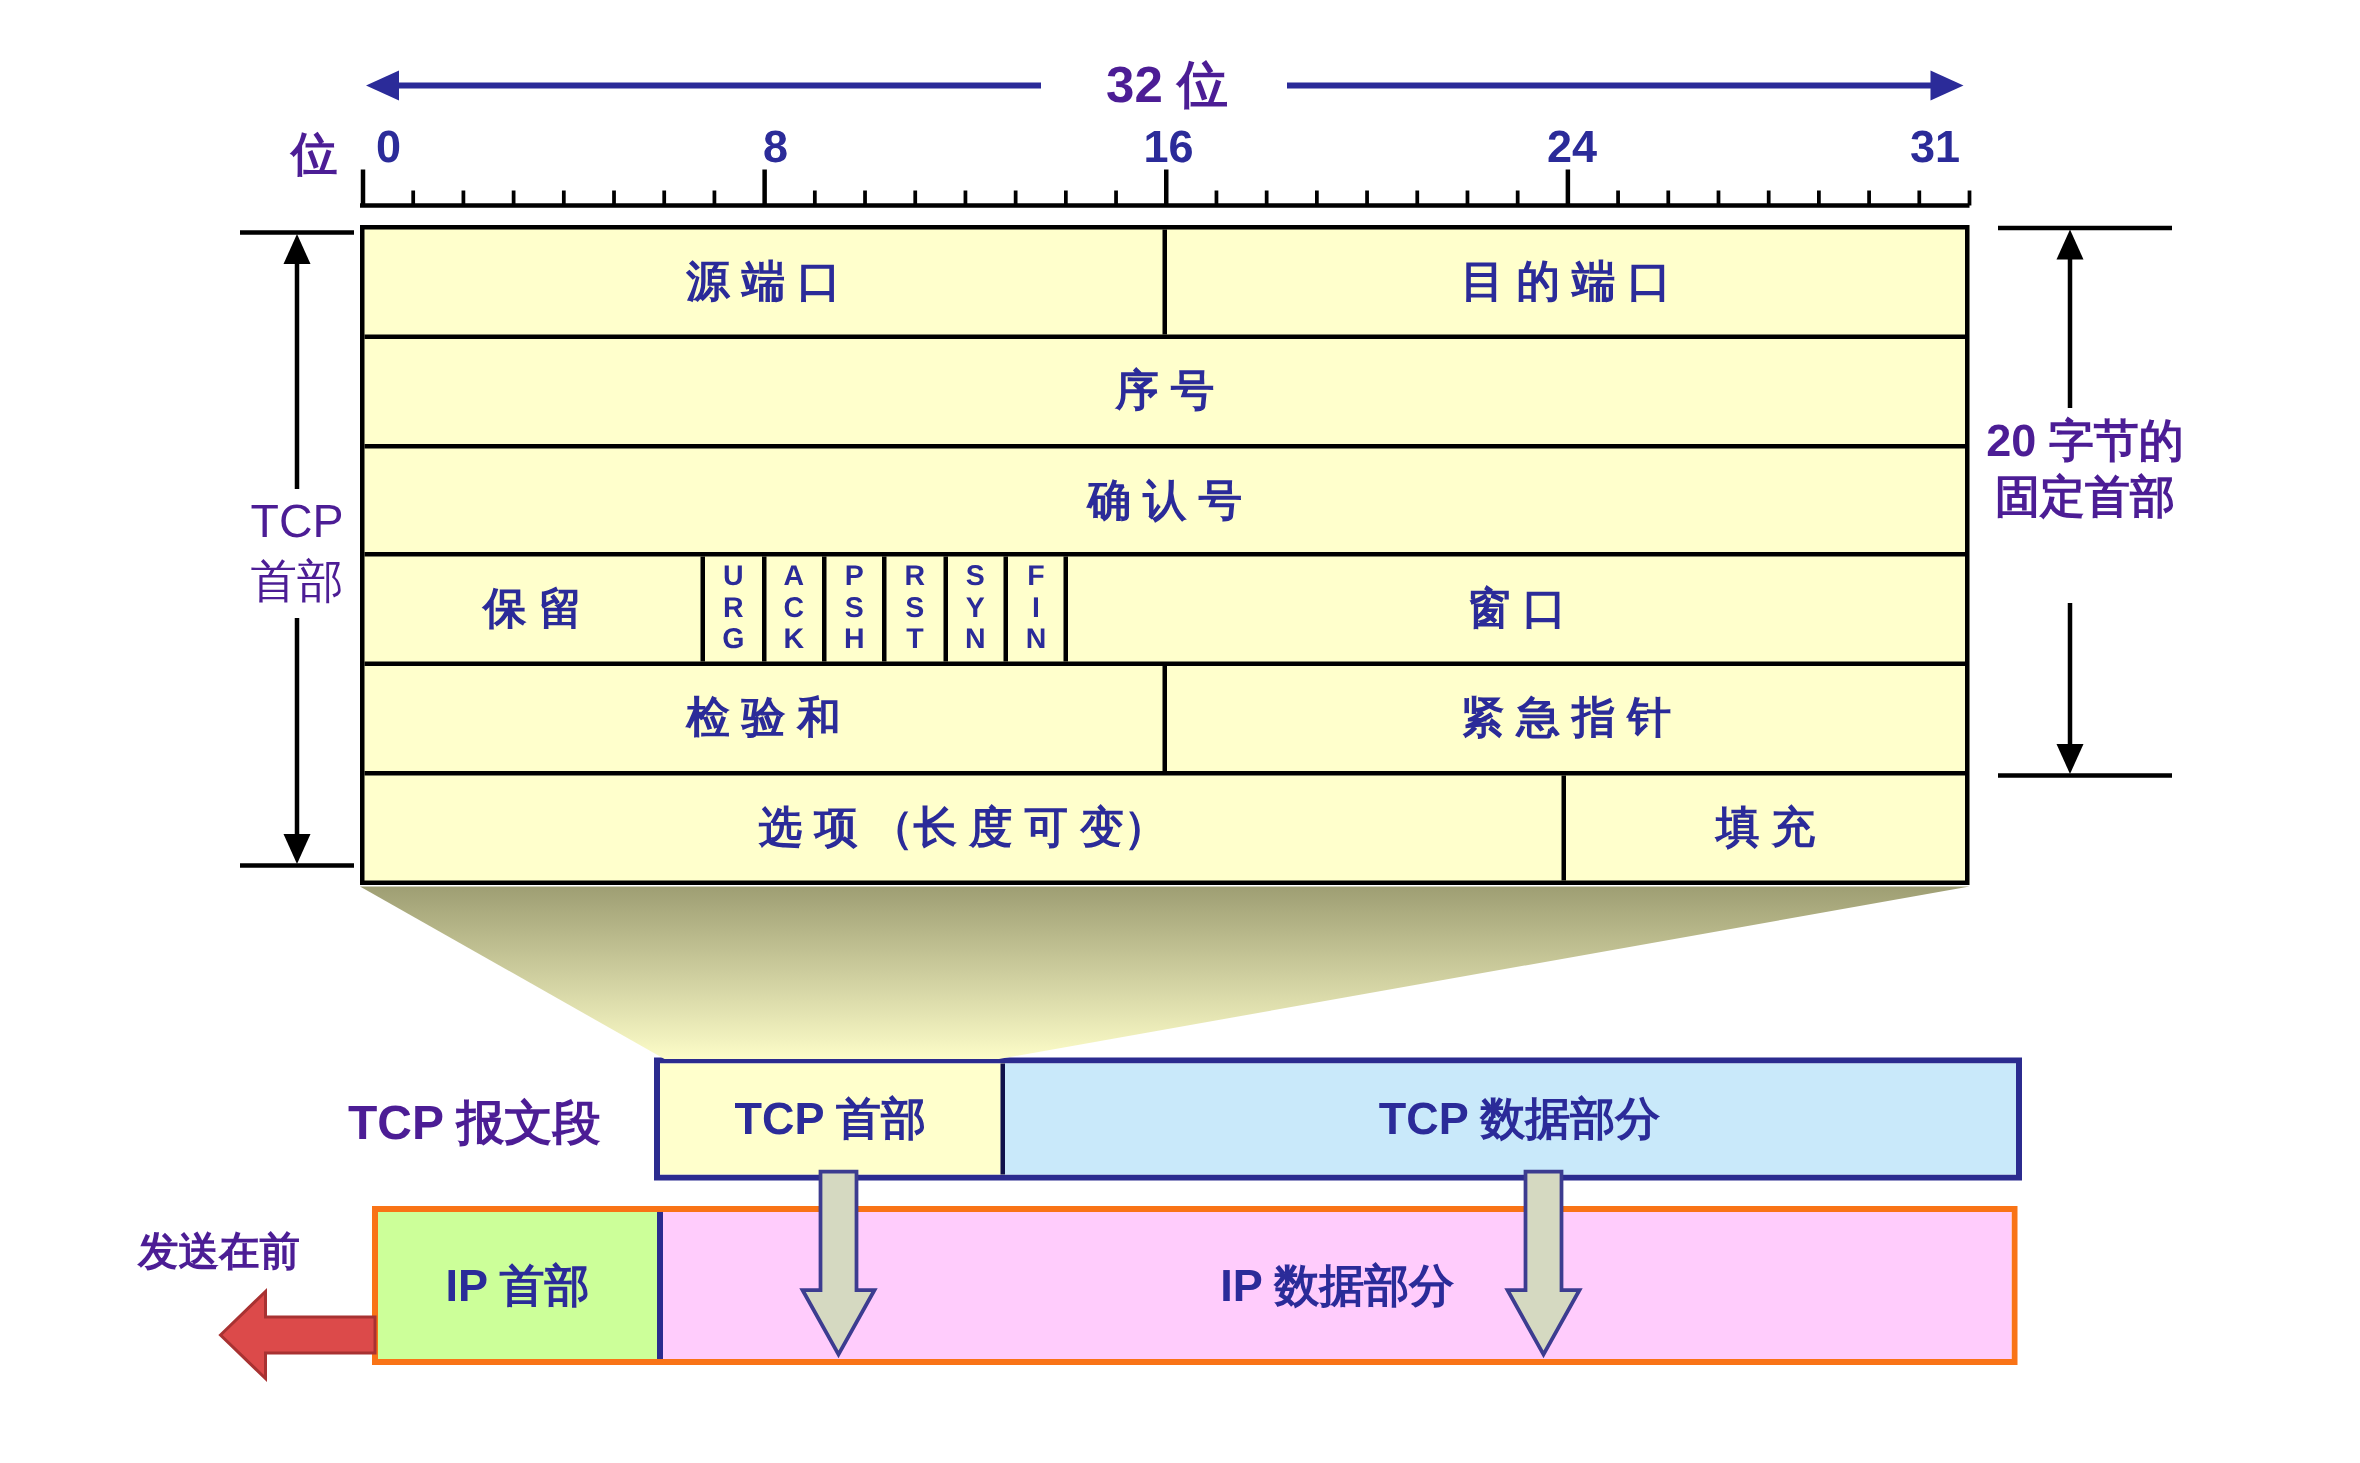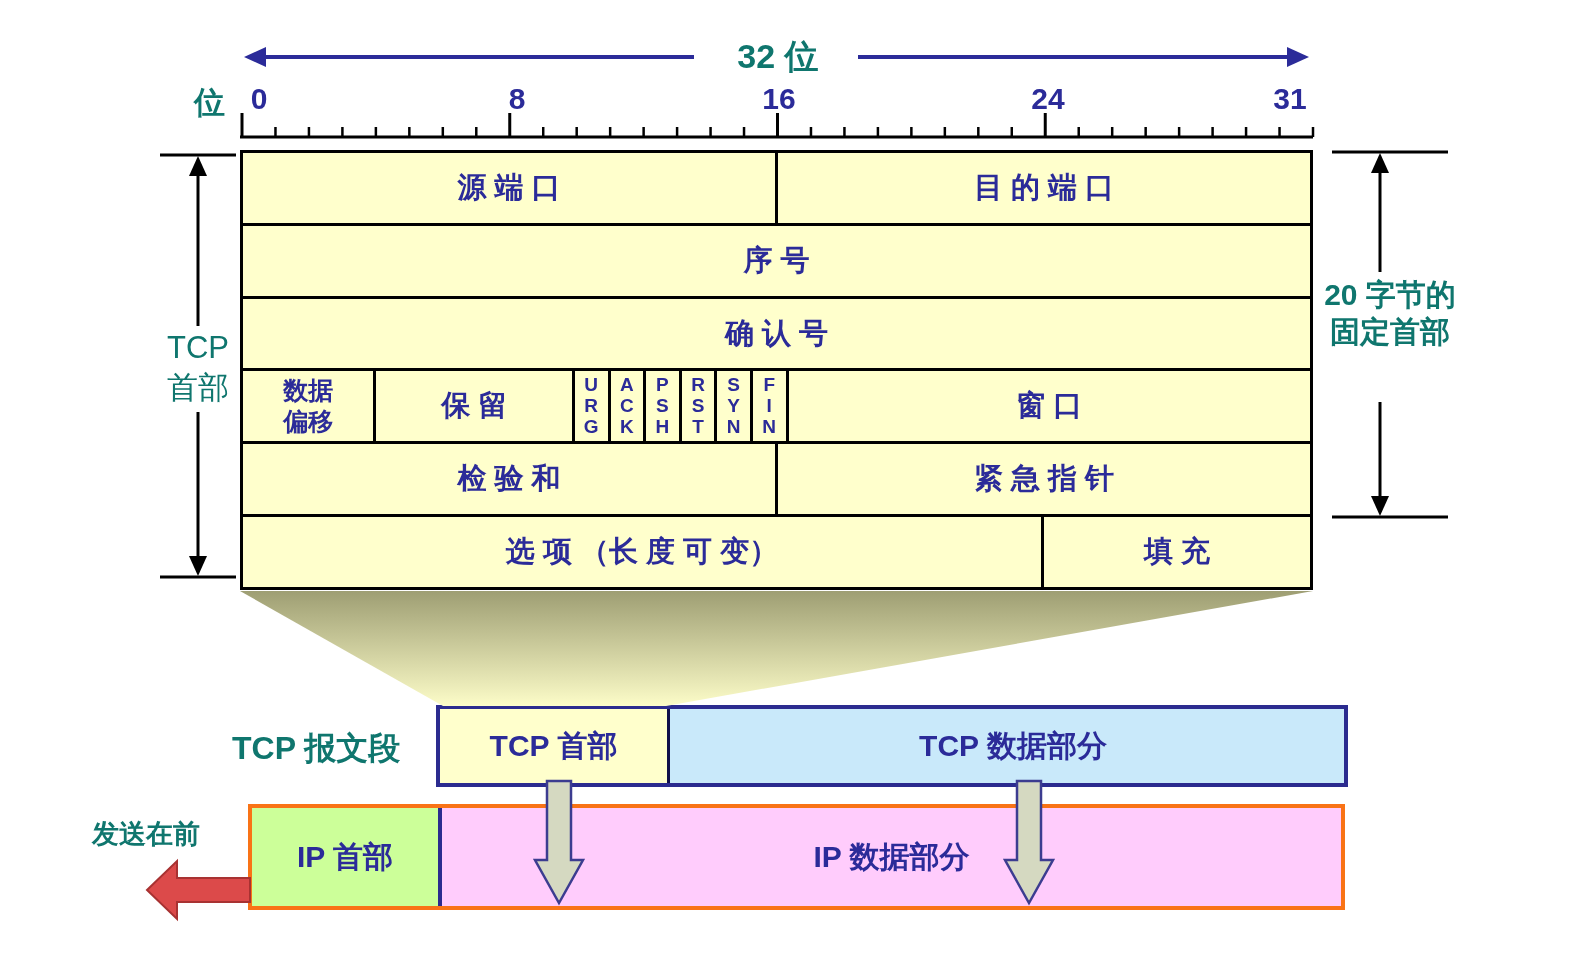--- a/index.html
+++ b/index.html
@@ -1,21 +1,21 @@
 <!DOCTYPE html>
 <html><head>
 <meta charset="utf-8">
 <style>
   html,body{margin:0;padding:0;background:#fff;}
   .stage{
     position:relative;width:1573px;height:975px;background:#ffffff;
     font-family:"Liberation Sans",sans-serif;color:#2B2B99;overflow:hidden;
   }
   .art{position:absolute;left:0;top:0;width:1573px;height:975px;z-index:5;pointer-events:none;}
-  .lbl{position:absolute;color:#0f766e;z-index:6;}
+  .lbl{position:absolute;color:#4c1d95;z-index:6;}
   .preline{white-space:pre-line;}
   
   .arrow-label{left:700px;top:34px;width:156px;text-align:center;font-size:34px;font-weight:bold;}
   .unit-label{left:194px;top:82px;font-size:31px;font-weight:bold;}
   .ticklbl{position:absolute;top:82px;width:44px;text-align:center;font-size:30px;font-weight:bold;color:#2B2B99;z-index:6;}
   
   .htable{
     position:absolute;left:240px;top:150px;width:1073px;height:440px;
     background:#FFFFCC;border:3px solid #000;box-sizing:border-box;
     display:flex;flex-direction:column;z-index:1;
@@ -154,22 +154,20 @@
       <div class="cell" style="flex:16">源 端 口</div>
       <div class="cell" style="flex:16">目 的 端 口</div>
     </div>
     <div class="trow">
       <div class="cell" style="flex:32">序  号</div>
     </div>
     <div class="trow">
       <div class="cell" style="flex:32">确  认  号</div>
     </div>
     <div class="trow">
-      <div class="cell offset-cell preline" style="flex:4">数据
-偏移</div>
       <div class="cell" style="flex:6">保  留</div>
       <div class="cell flag preline" style="flex:1">U
 R
 G</div>
       <div class="cell flag preline" style="flex:1">A
 C
 K</div>
       <div class="cell flag preline" style="flex:1">P
 S
 H</div>

